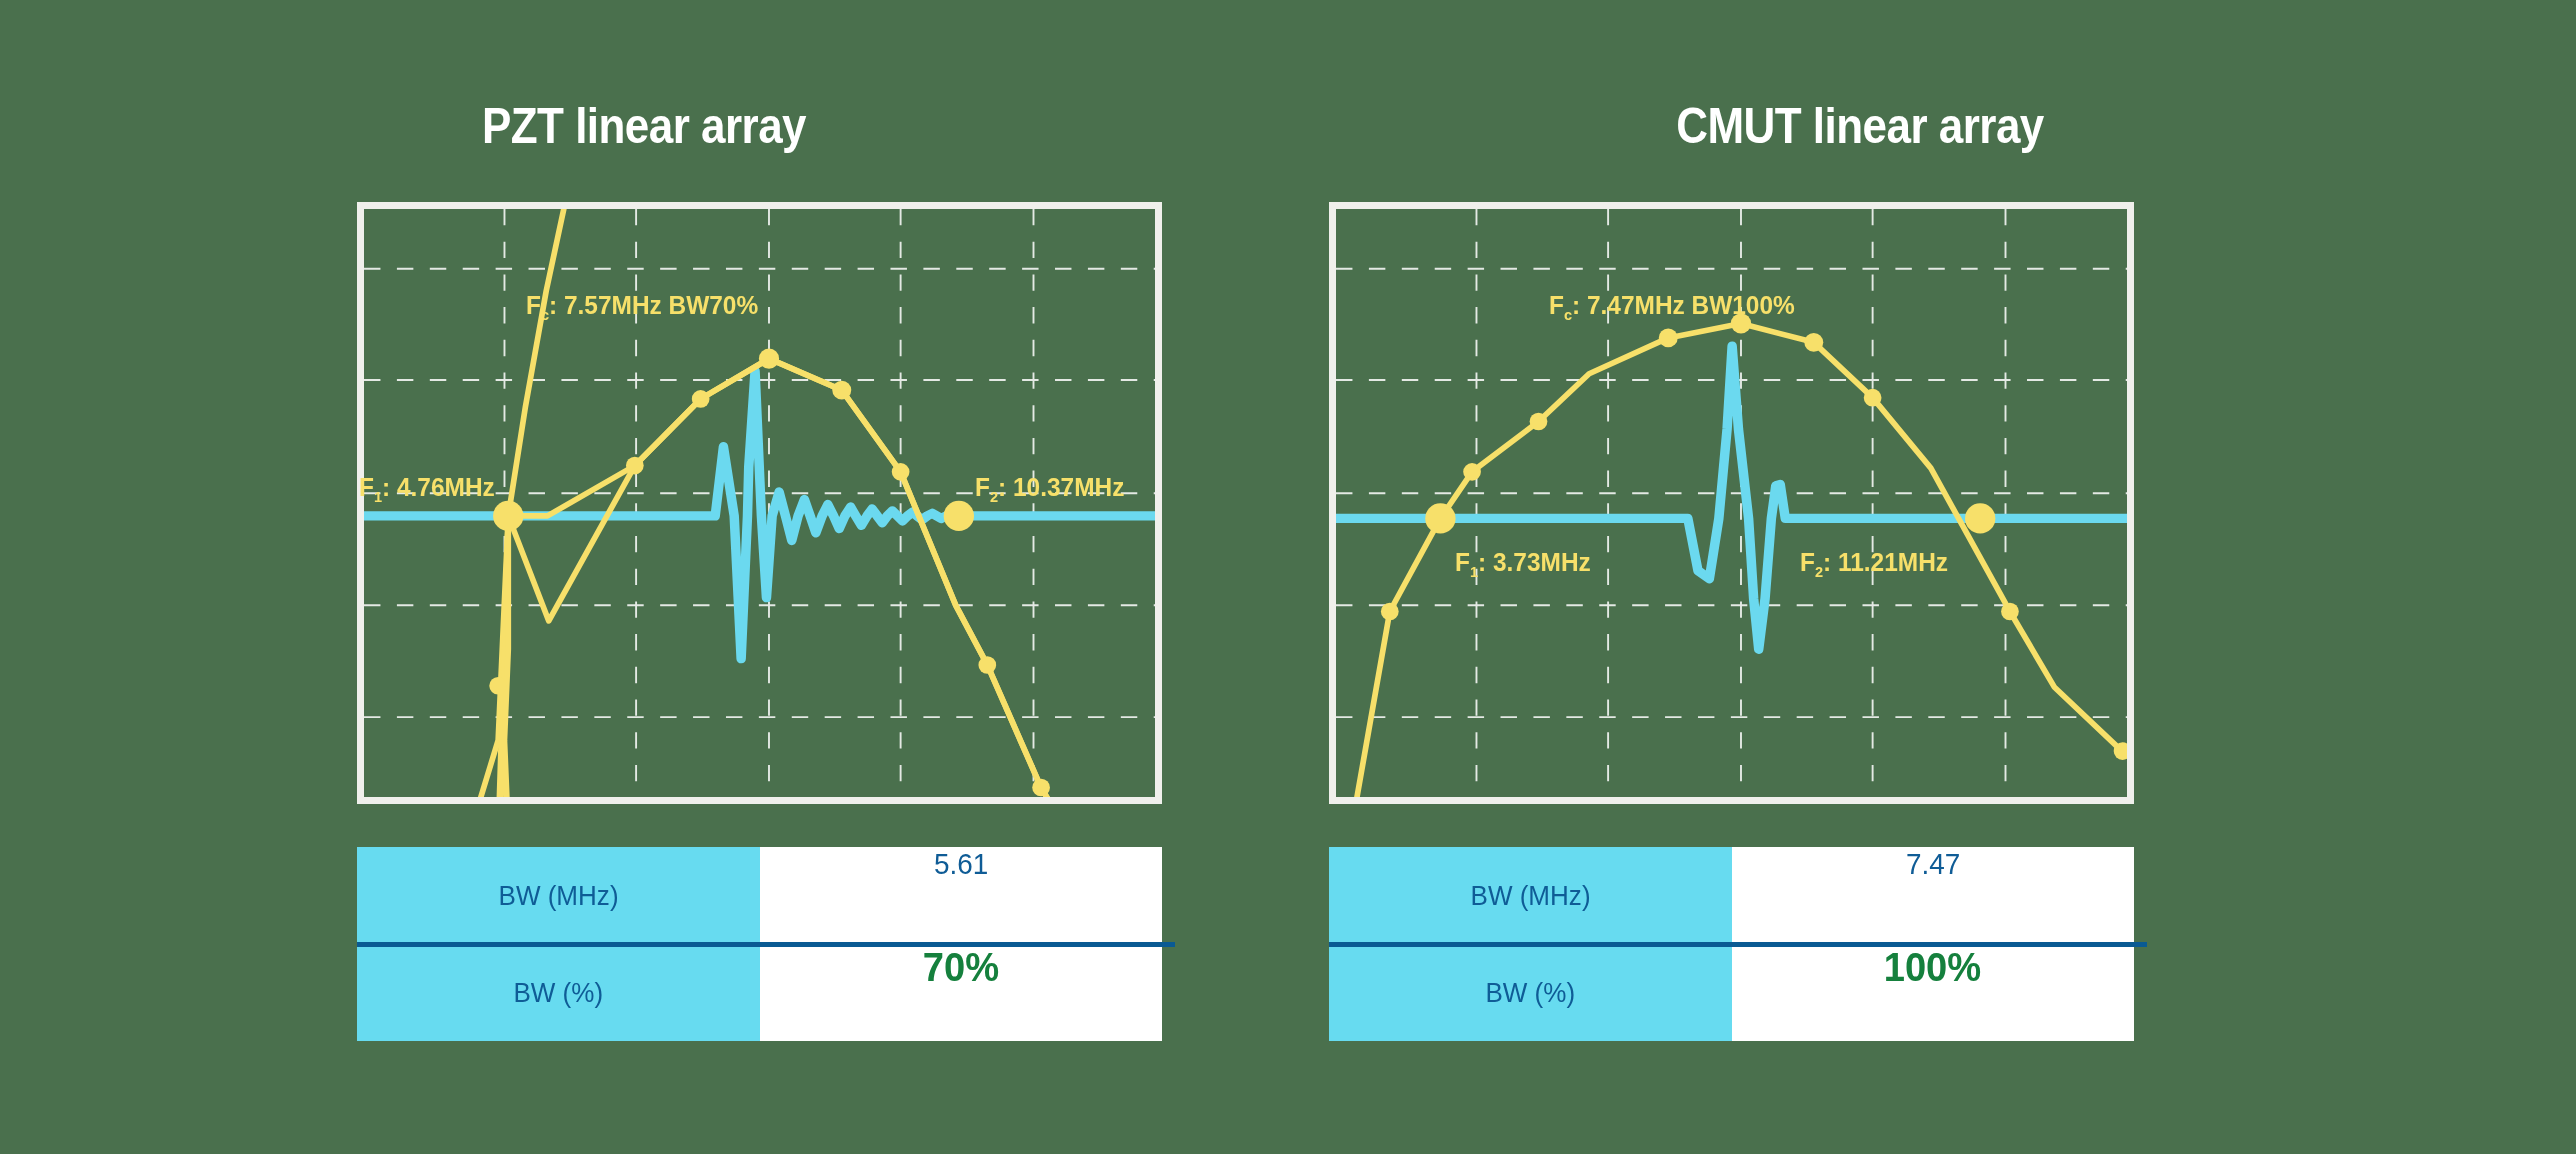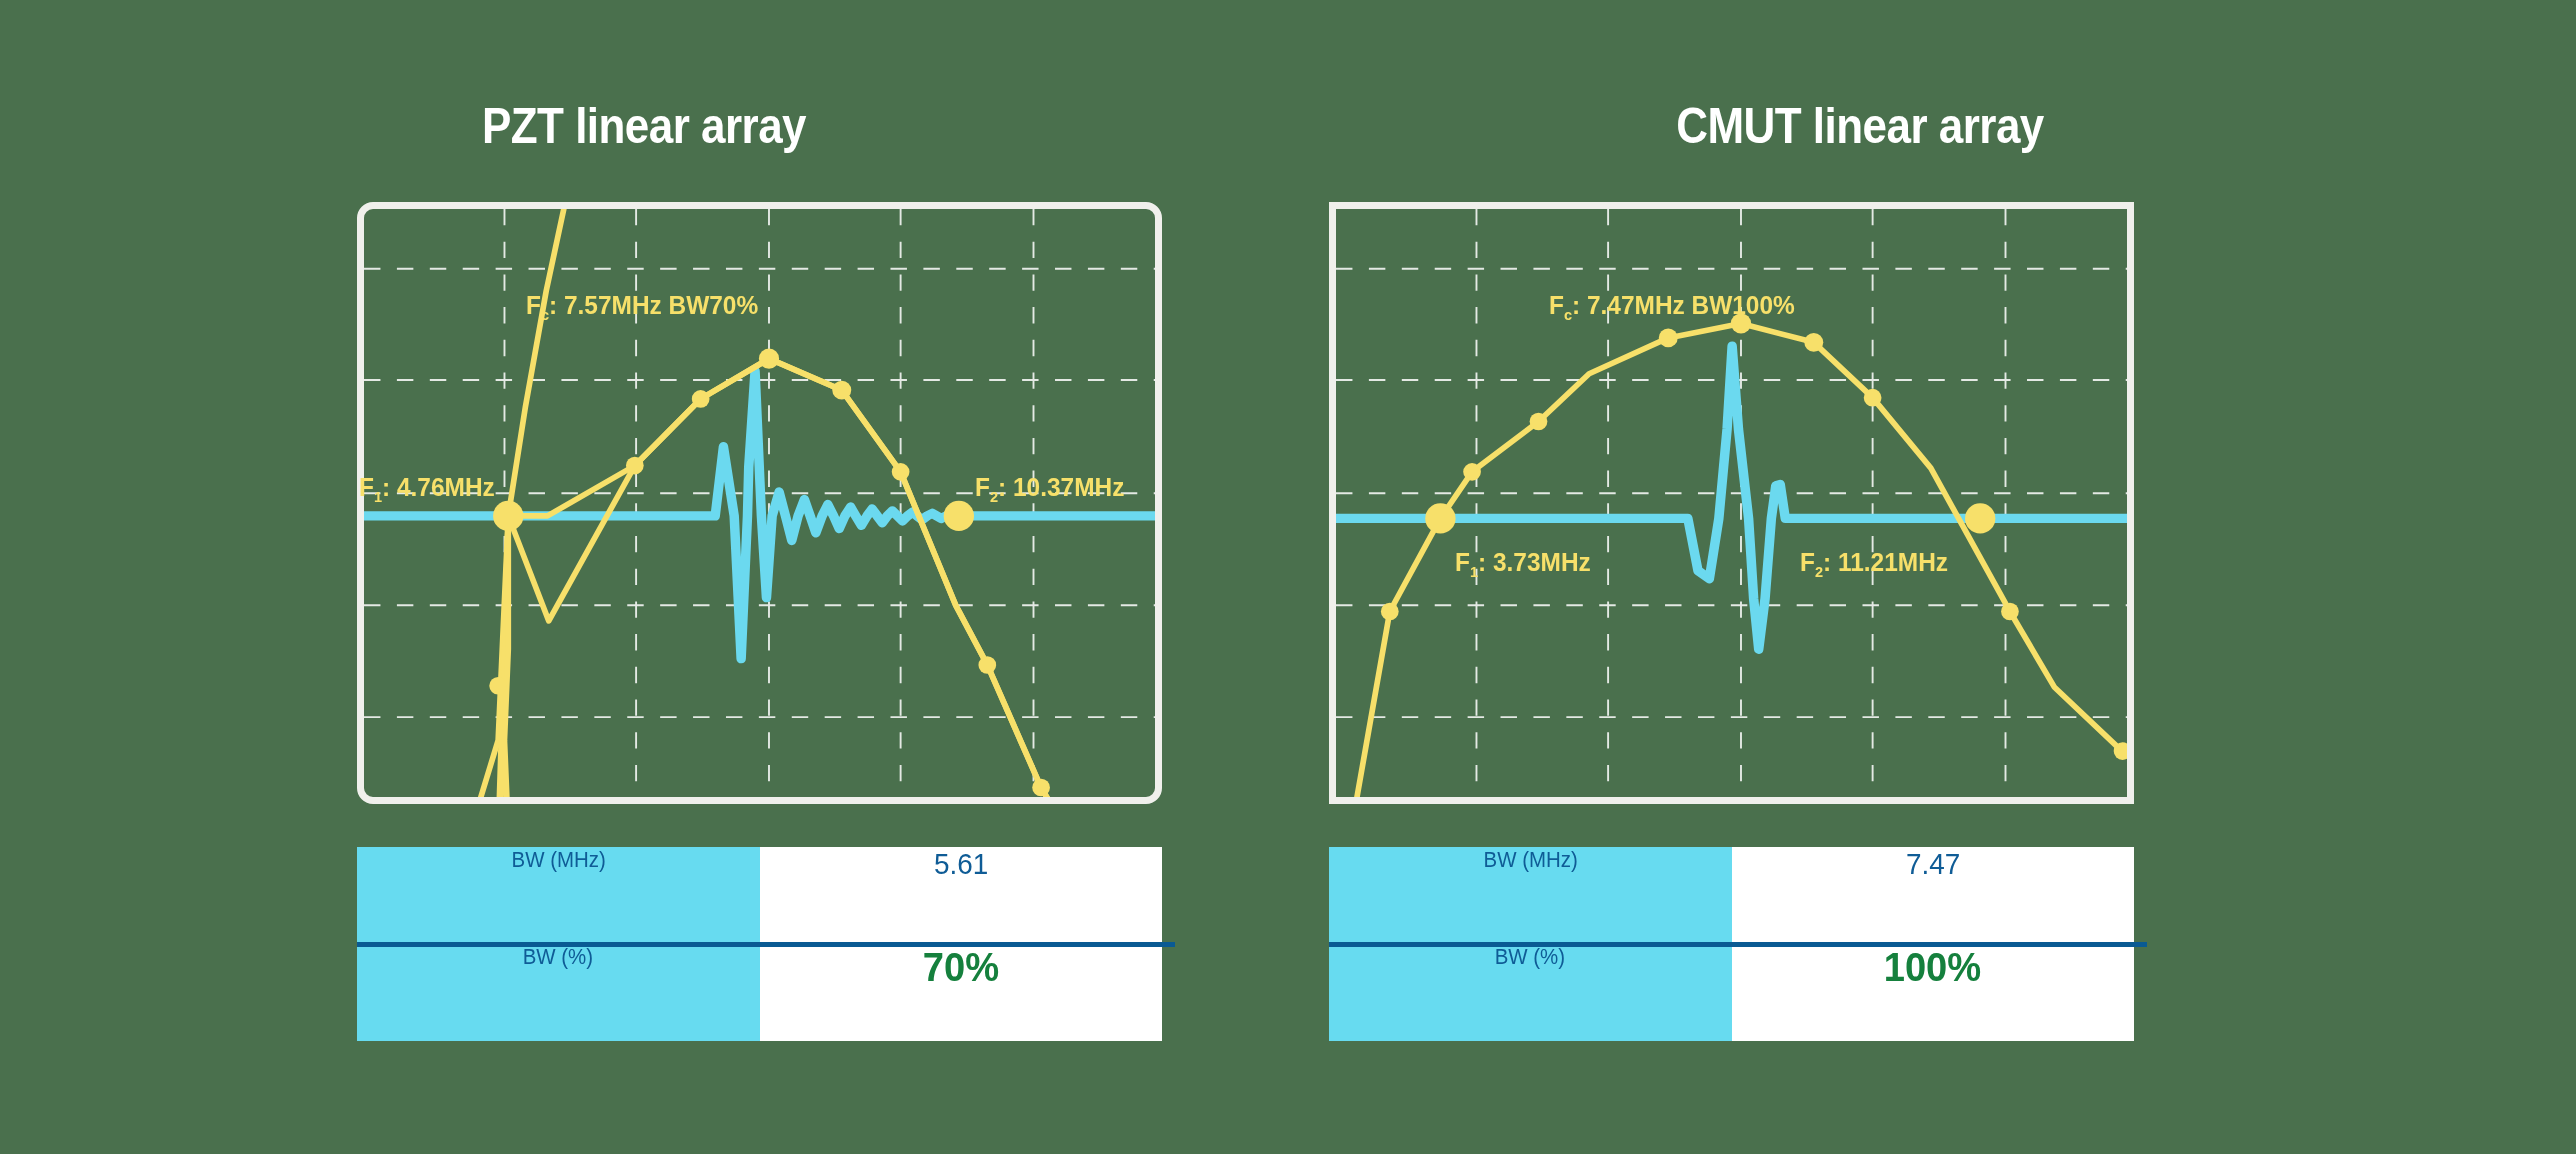--- a/index.html
+++ b/index.html
@@ -29,21 +29,21 @@
 
   .chart-frame{
     position:absolute;
     top:202px;
     width:805px;
     height:602px;
     border:7px solid #f0f0ec;
     box-sizing:border-box;
     background:transparent;
   }
-  #frame-pzt{left:357px;border-radius:16px;}
+  #frame-pzt{left:357px;}
   #frame-cmut{left:1401px;}
 
   .chart-svg{position:absolute;left:0;top:0;width:100%;height:100%;display:block;}
 
   
   .bw-table{
     position:absolute;
     top:847px;
     height:193px;
   }
@@ -51,23 +51,23 @@
   #table-cmut{left:1401px;width:805px;}
 
   .bw-row{
     display:flex;
     height:97px;
     width:100%;
   }
   .cell-label{
     width:50%;
     background:#67dbf0;
-    display:flex;justify-content:center;
+    display:flex;align-items:center;justify-content:center;
     color:#0f5c96;
-    font-size:22px;
+    font-size:28px;
     font-weight:500;
     letter-spacing:0px;
     transform-origin:center;
   }
   .cell-label span{transform:scaleX(0.93);display:inline-block;}
   .cell-value{
     width:50%;
     background:#ffffff;
     display:flex;align-items:flex-start;justify-content:center;
     color:#0f5c96;

